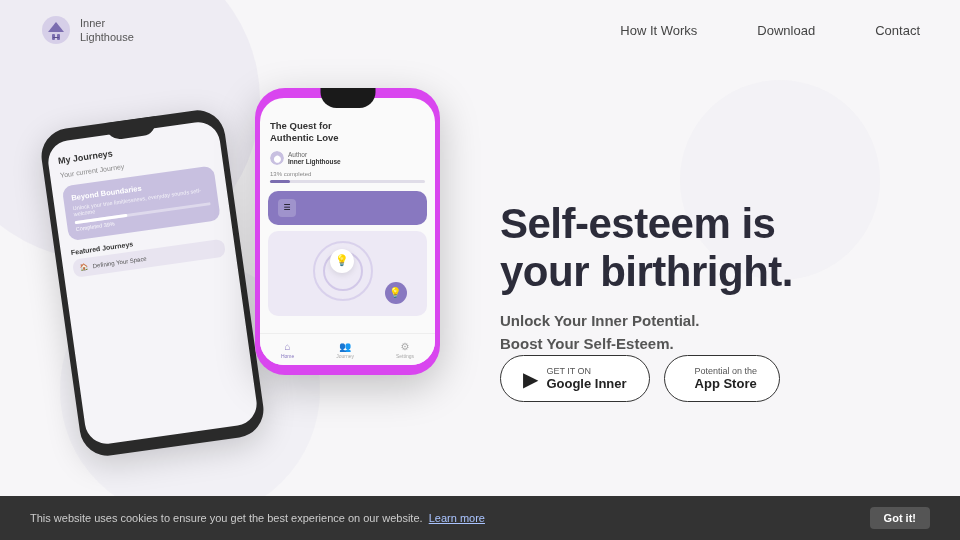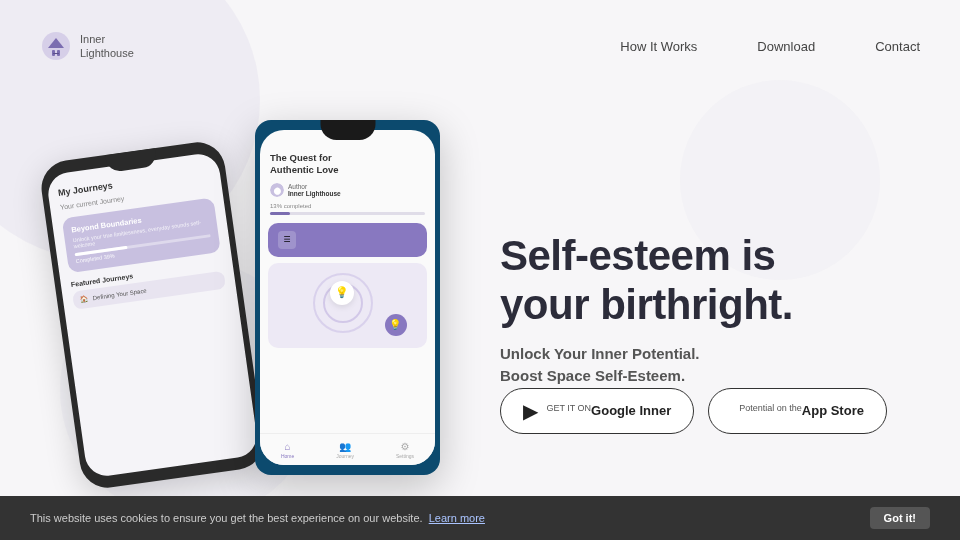--- a/index.html
+++ b/index.html
@@ -35,21 +35,21 @@
       top: 80px; right: 80px;
     }
 
     
     nav {
       position: relative;
       z-index: 10;
       display: flex;
       align-items: center;
       justify-content: space-between;
-      padding: 30px 40px;
+      padding: 14px 40px;
       background: transparent;
     }
     .nav-logo {
       display: flex;
       align-items: center;
       gap: 8px;
     }
     .logo-icon {
       width: 32px; height: 32px;
     }
@@ -182,23 +182,23 @@
       border-radius: 0 0 14px 14px;
       z-index: 10;
     }
 
     
     .phone-front {
       position: absolute;
       right: 20px;
       top: 0;
       width: 185px;
-      height: 355px;
-      background: #0c4a6e;
-      border-radius: 16px;
+      height: 287px;
+      background: #d946ef;
+      border-radius: 30px;
       box-shadow: 0 12px 40px rgba(0,0,0,0.22);
       overflow: hidden;
       z-index: 2;
     }
     .phone-front-notch {
       position: absolute;
       top: 0; left: 50%;
       transform: translateX(-50%);
       width: 55px; height: 20px;
       background: #1a1a1a;
@@ -355,21 +355,21 @@
       align-items: center;
       gap: 8px;
       padding: 10px 22px;
       border: 1.5px solid #333;
       border-radius: 28px;
       background: #fff;
       cursor: pointer;
       text-decoration: none;
     }
     .cta-btn-icon { font-size: 20px; color: #222; }
-    .cta-btn-text { display: flex; }
+    .cta-btn-text { display: flex; flex-direction: column; }
     .cta-btn-top { font-size: 9px; color: #555; }
     .cta-btn-name { font-size: 13px; font-weight: 700; color: #222; }
 
     
     .cookie-bar {
       position: absolute;
       bottom: 0; left: 0; right: 0;
       height: 44px;
       background: #333;
       display: flex;
@@ -500,21 +500,21 @@
       </div>
     </div>
 
   </div>
 
   <div class="hero-text">
     <h1 class="hero-heading">
       <span>Self-esteem is</span><br><span>your birthright.</span>
     </h1>
     <p class="hero-sub">
-      <span>Unlock Your Inner Potential.</span><br><span>Boost Space Self-Esteem.</span>
+      <span>Unlock Your Inner Potential.</span><br><span>Boost Your Self-Esteem.</span>
     </p>
     <div class="cta-buttons">
       <a class="cta-btn" href="#">
         <span class="cta-btn-icon">▶</span>
         <span class="cta-btn-text">
           <span class="cta-btn-top">GET IT ON</span>
           <span class="cta-btn-name">Google Inner</span>
         </span>
       </a>
       <a class="cta-btn" href="#">

